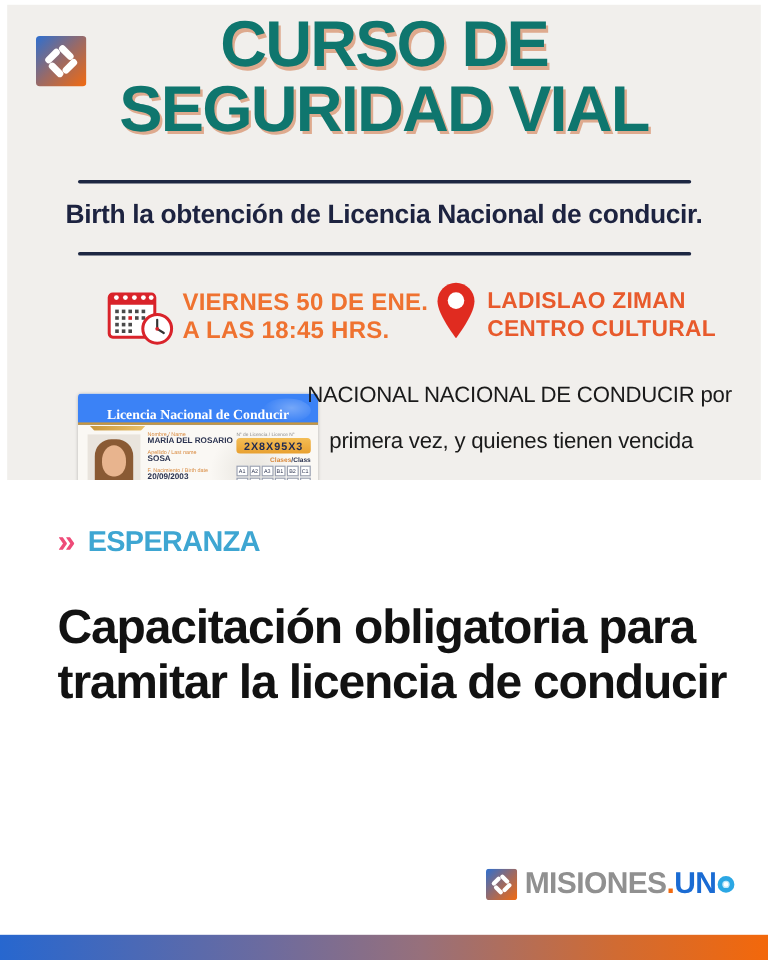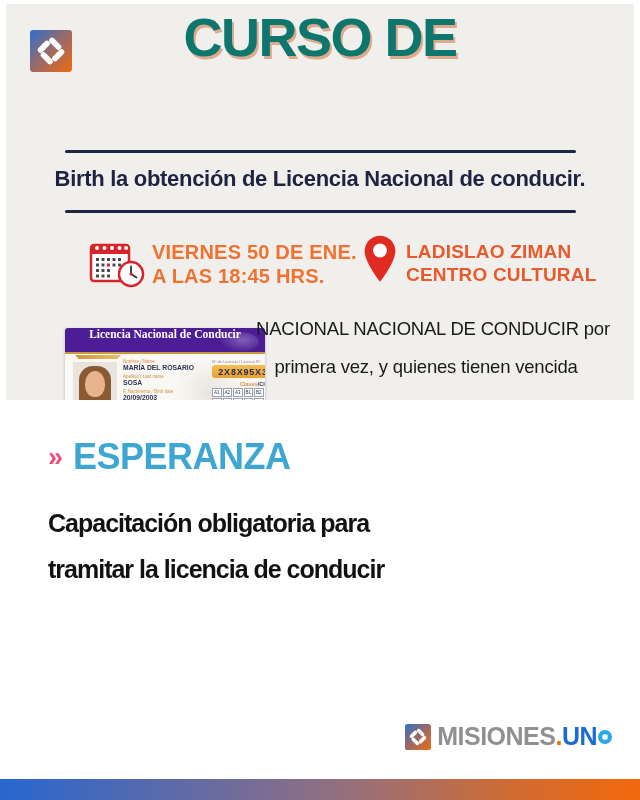--- a/index.html
+++ b/index.html
@@ -31,61 +31,61 @@
   .date-text { position:absolute; left:146px; top:6px; color:#ef7230; font-weight:800;
                font-size:20px; line-height:24px; letter-spacing:0.2px; white-space:nowrap; }
   .pin-icon { position:absolute; left:357px; top:0px; }
   .venue-text { position:absolute; left:400px; top:6px; color:#e85a2c; font-weight:800;
                 font-size:19px; line-height:23px; letter-spacing:0.2px; white-space:nowrap; }
 
   
   .license-card { position:absolute; left:59px; top:324px; width:200px; height:110px;
                   background:#faf8f4; border-radius:3px; overflow:hidden;
                   box-shadow:0 1px 3px rgba(0,0,0,0.25); }
-  .lc-header { position:relative; height:26px; background:#4c1d95; display:flex;
-               align-items:flex-start; justify-content:center; border-bottom:2px solid #c9973c; }
+  .lc-header { position:relative; height:26px; background:#3b82f6; display:flex;
+               align-items:flex-end; justify-content:center; border-bottom:2px solid #c9973c; }
   .lc-header-text { color:#ffffff; font-family:"Liberation Serif", serif; font-weight:700;
                     font-size:11.5px; white-space:nowrap; }
   .lc-bird { position:absolute; right:6px; top:4px; width:40px; height:20px; opacity:0.3;
              background:radial-gradient(ellipse at 60% 40%, #ffffff 0%, rgba(255,255,255,0) 70%);
              border-radius:50%; }
   .lc-ornament { position:absolute; left:10px; top:27px; width:46px; height:4px;
                  background:linear-gradient(90deg,#c9973c,#e8c06a); clip-path:polygon(0 0,100% 0,92% 100%,8% 100%); }
   .lc-watermark { position:absolute; left:110px; top:30px; width:70px; height:70px; border-radius:50%;
                   background:radial-gradient(circle,#d8d4cc 0%, rgba(216,212,204,0) 70%); opacity:0.55; }
   .lc-photo { position:absolute; left:8px; top:34px; width:44px; height:70px; background:#e9e4dd; overflow:hidden; }
   .lc-hair { position:absolute; left:6px; top:4px; width:32px; height:56px; background:#8a5a34; border-radius:14px 14px 8px 8px; }
   .lc-face { position:absolute; left:12px; top:9px; width:20px; height:26px; background:#e8b48e; border-radius:50% 50% 45% 45%; }
   .lc-fields { position:absolute; left:58px; top:31px; width:74px; }
   .lc-label { color:#d98a3f; font-size:4.5px; line-height:5px; white-space:nowrap; }
   .lc-value { color:#2b3350; font-weight:700; font-size:6.8px; line-height:8px; margin-bottom:2px; white-space:nowrap; }
-  .lc-right { position:absolute; left:132px; top:31px; width:62px;margin-left:15px; }
+  .lc-right { position:absolute; left:132px; top:31px; width:62px; }
   .lc-lic-label { color:#8a8a8a; font-size:4px; white-space:nowrap; }
   .lc-badge { margin-top:1px; width:62px; height:13px; border-radius:3px;
               background:linear-gradient(180deg,#f3bd55,#e8a030); display:flex; align-items:center;
               justify-content:center; color:#1e2a52; font-weight:700; font-size:9px; letter-spacing:0.8px; }
   .lc-classes-label { margin-top:3px; color:#2b3350; font-weight:700; font-size:5.5px; text-align:right; }
   .lc-classes-label .lc-cl-orange { color:#d98a3f; }
   .lc-class-row { margin-top:1px; display:flex; gap:1px; }
   .lc-class-box { width:9.5px; height:9px; border:0.5px solid #9aa0b0; color:#2b3350;
                   font-size:4.5px; display:flex; align-items:center; justify-content:center; background:#ffffff; }
 
   .flyer-paragraph { position:absolute; left:250px; top:306px; width:340px; text-align:center;
                      color:#1a1a1a; font-size:18.5px; line-height:38px; letter-spacing:-0.2px; }
   .flyer-paragraph div { white-space:nowrap; }
 
   
   .news-panel { position:absolute; top:400px; left:0; width:640px; height:400px; background:#ffffff; }
 
   .category-row { position:absolute; left:48px; top:36px; display:flex; align-items:center; gap:10px; }
   .category-marker { color:#ee4b78; font-weight:800; font-size:27px; }
-  .category-label { color:#3ea6d2; font-weight:800; font-size:36px; letter-spacing:-0.5px; }
+  .category-label { color:#3ea6d2; font-weight:800; font-size:24px; letter-spacing:-0.5px; }
 
   .headline { position:absolute; left:48px; top:100px; width:570px; color:#121212;
-              font-weight:800; font-size:25px; line-height:46px; letter-spacing:-1px; }
+              font-weight:800; font-size:40px; line-height:46px; letter-spacing:-1px; }
   .headline div { white-space:nowrap; }
 
   .brand-logo { position:absolute; right:28px; top:322px; display:flex; align-items:center; gap:6px; }
   .brand-logo-icon { width:26px; height:26px; }
   .brand-word { font-weight:800; font-size:25px; letter-spacing:-0.5px; display:flex; align-items:center; }
   .brand-misiones { color:#909090; }
   .brand-dot { color:#f26a10; }
   .brand-un { color:#1a6bd3; }
   .brand-o-ring { display:inline-block; width:14px; height:14px; border:4.5px solid #2ba7e4;
                   border-radius:50%; margin-left:1px; box-shadow:inset 0 0 0 1px #bfe8fa; }
@@ -112,20 +112,21 @@
       <g transform="rotate(45 20 20)" fill="#ffffff">
         <rect x="11" y="9.5" width="14" height="5.5" rx="2.7"></rect>
         <rect x="25" y="11" width="5.5" height="14" rx="2.7"></rect>
         <rect x="15" y="25" width="14" height="5.5" rx="2.7"></rect>
         <rect x="9.5" y="15" width="5.5" height="14" rx="2.7"></rect>
       </g>
     </svg>
 
     <div class="flyer-title">
       <div>CURSO DE</div>
+      <div>SEGURIDAD VIAL</div>
     </div>
 
     <div class="rule rule-top"></div>
     <div class="flyer-subtitle">Birth la obtención de Licencia Nacional de conducir.</div>
     <div class="rule rule-bottom"></div>
 
     <div class="event-row">
       <svg class="cal-icon" width="58" height="52" viewBox="0 0 58 52">
         <rect x="3" y="7" width="38" height="36" rx="3" fill="#ffffff" stroke="#d9232a" stroke-width="2.5"></rect>
         <path d="M3 10 a3 3 0 0 1 3-3 h32 a3 3 0 0 1 3 3 v6 h-38 z" fill="#d9232a"></path>

